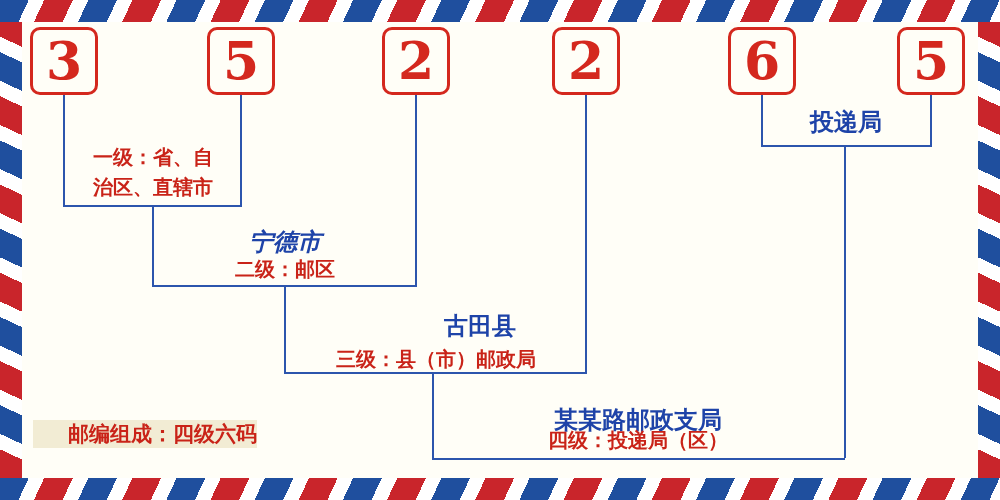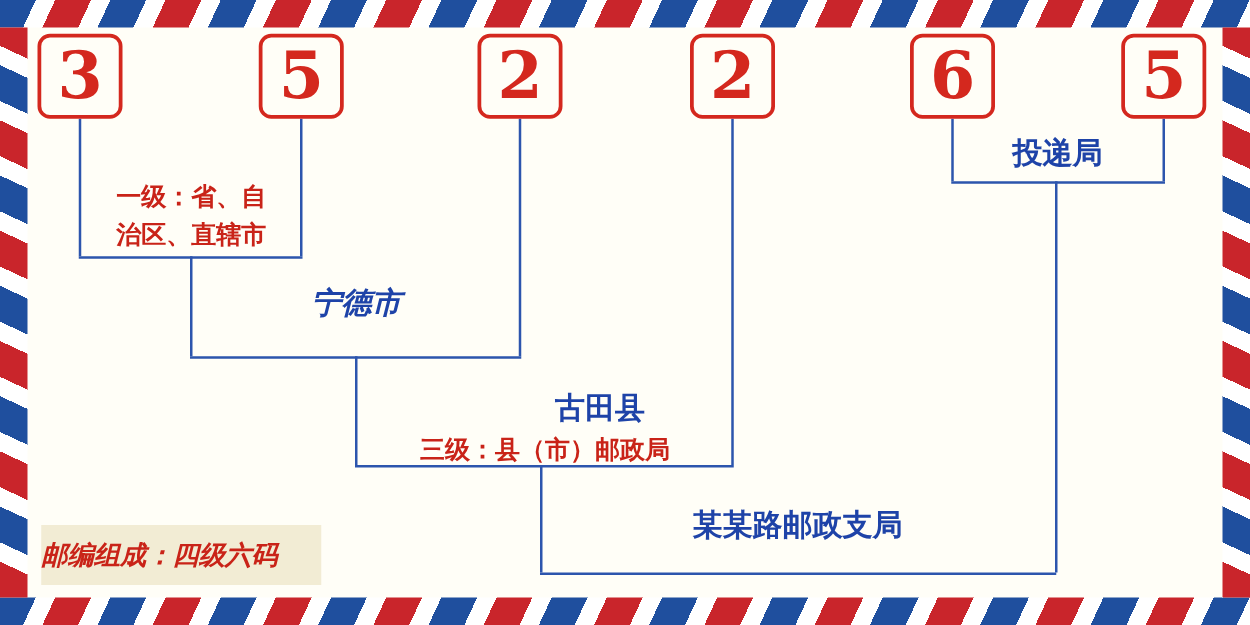--- a/index.html
+++ b/index.html
@@ -55,30 +55,29 @@
 
   
   .place{
     position:absolute;transform:translateX(-50%);
     color:var(--label-blue);font-weight:bold;font-size:24px;
     white-space:nowrap;z-index:4;text-align:center;
   }
   .desc{
     position:absolute;transform:translateX(-50%);
     color:var(--desc-red);font-weight:bold;font-size:20px;line-height:1.5;
-    white-space:pre-line;z-index:4;text-align:right;
+    white-space:pre-line;z-index:4;text-align:right;font-family:Liberation Serif, serif;
   }
   .nowrap{white-space:nowrap;}
 
   .note-box{
-    position:absolute;left:33px;top:420px;width:224px;height:48px;
+    position:absolute;left:33px;top:420px;width:224px;height:28px;
     background:var(--note-bg);
-    display:flex;align-items:center;justify-content:flex-start;
+    display:flex;align-items:center;justify-content:flex-end;
     z-index:4;
-    font-style:italic;
   }
   .note-box span{color:var(--desc-red);font-weight:bold;font-size:21px;white-space:nowrap;}
 </style>
 </head>
 <body>
 
 <div class="envelope">
 
   <div class="edge edge-top"></div>
   <div class="edge edge-bottom"></div>
@@ -121,25 +120,27 @@
   <div class="vline" style="left:844px;top:145px;height:313px;"></div>
 
   <div class="vline" style="left:761px;top:95px;height:50px;"></div>
   <div class="vline" style="left:930px;top:95px;height:50px;"></div>
   <div class="hline" style="left:761px;top:145px;width:171px;"></div>
 
   <div class="desc" style="left:153px;top:142px;">一级：省、自
 治区、直辖市</div>
 
   <div class="place" style="left:285px;top:226px;font-style:italic;">宁德市</div>
+  <div class="desc nowrap" style="left:285px;top:254px;">二级：邮区</div>
 
   <div class="place" style="left:436px;top:310px;margin-left:44px;">古田县</div>
   <div class="desc nowrap" style="left:436px;top:344px;">三级：县（市）邮政局</div>
 
   <div class="place" style="left:638px;top:404px;">某某路邮政支局</div>
+  <div class="desc nowrap" style="left:638px;top:425px;">四级：投递局（区）</div>
 
   <div class="place" style="left:846px;top:106px;text-align:center;">投递局</div>
 
   <div class="note-box">
     <span>邮编组成：四级六码</span>
   </div>
 
 </div>
 
 </body></html>

